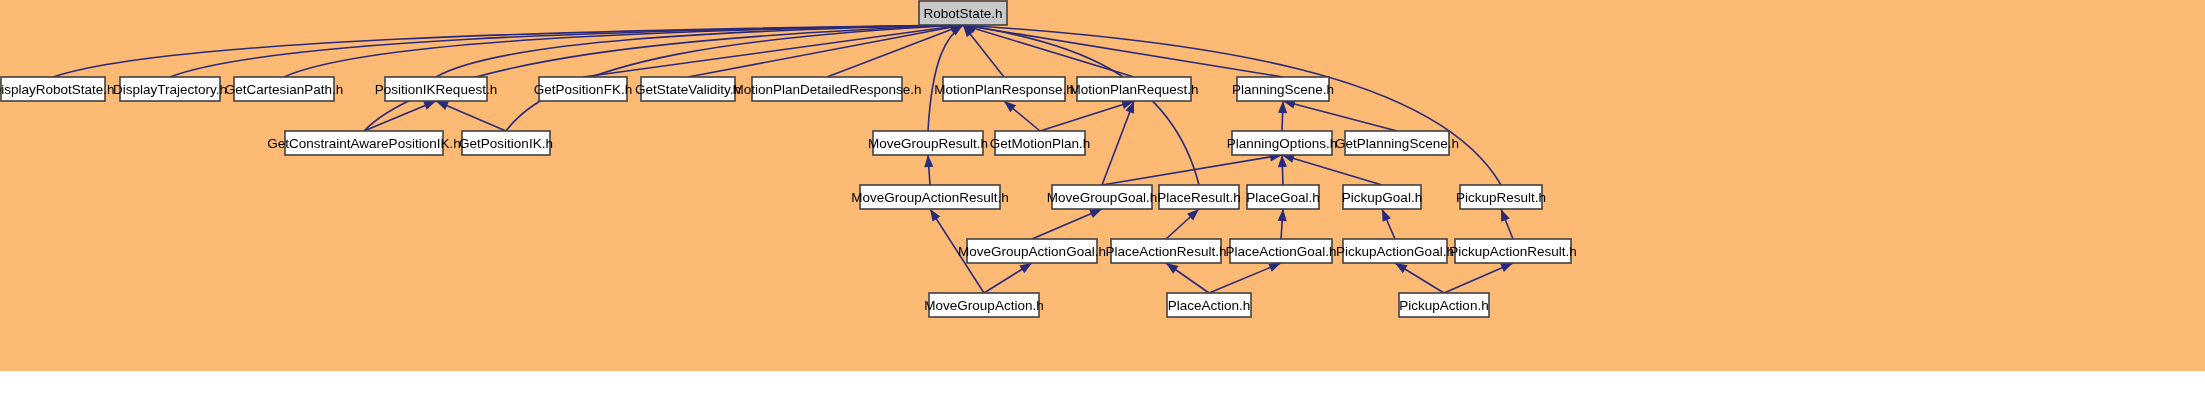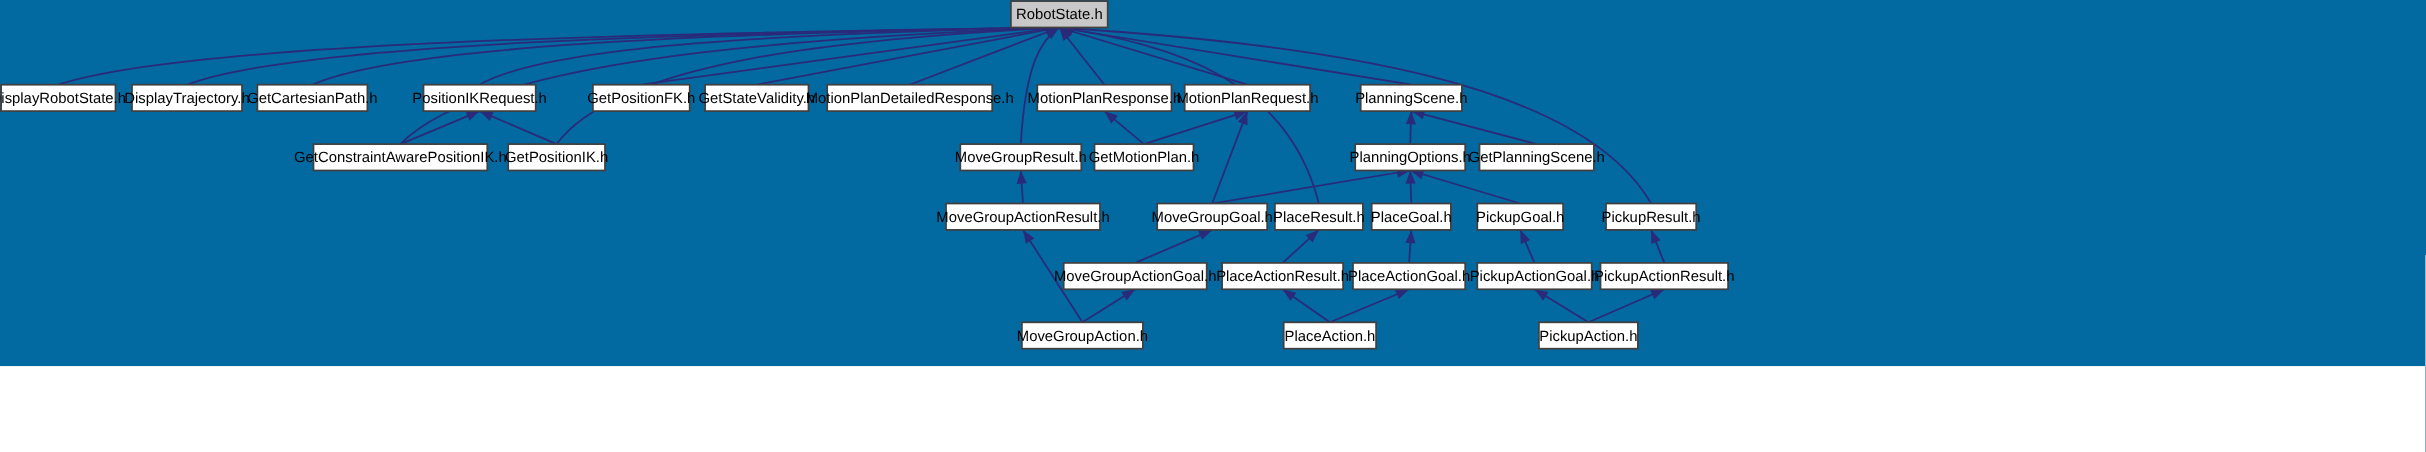--- a/index.html
+++ b/index.html
@@ -1,20 +1,20 @@
 <!DOCTYPE html>
 <html><head>
 <meta charset="utf-8">
 <style>
   html,body{margin:0;padding:0;background:#ffffff;}
   #graph-root{
     position:relative;
     width:2205px;
-    height:333px;
-    background:#0369a1;
+    height:371px;
+    background:#fdba74;
     font-family:"Liberation Sans", sans-serif;
     overflow:hidden;
   }
   svg#graph-svg{position:absolute;left:0;top:0;width:2205px;height:411px;}
   .edge-path{fill:none;stroke:#2a2a7a;stroke-width:1.6px;}
   .edge-head{fill:#2a2a7a;stroke:none;}
   .node-box{fill:#ffffff;stroke:#404040;stroke-width:1.6px;}
   .node-box.root{fill:#c8c8c8;stroke:#404040;}
   .node-label{
     font-family:"Liberation Sans", sans-serif;

